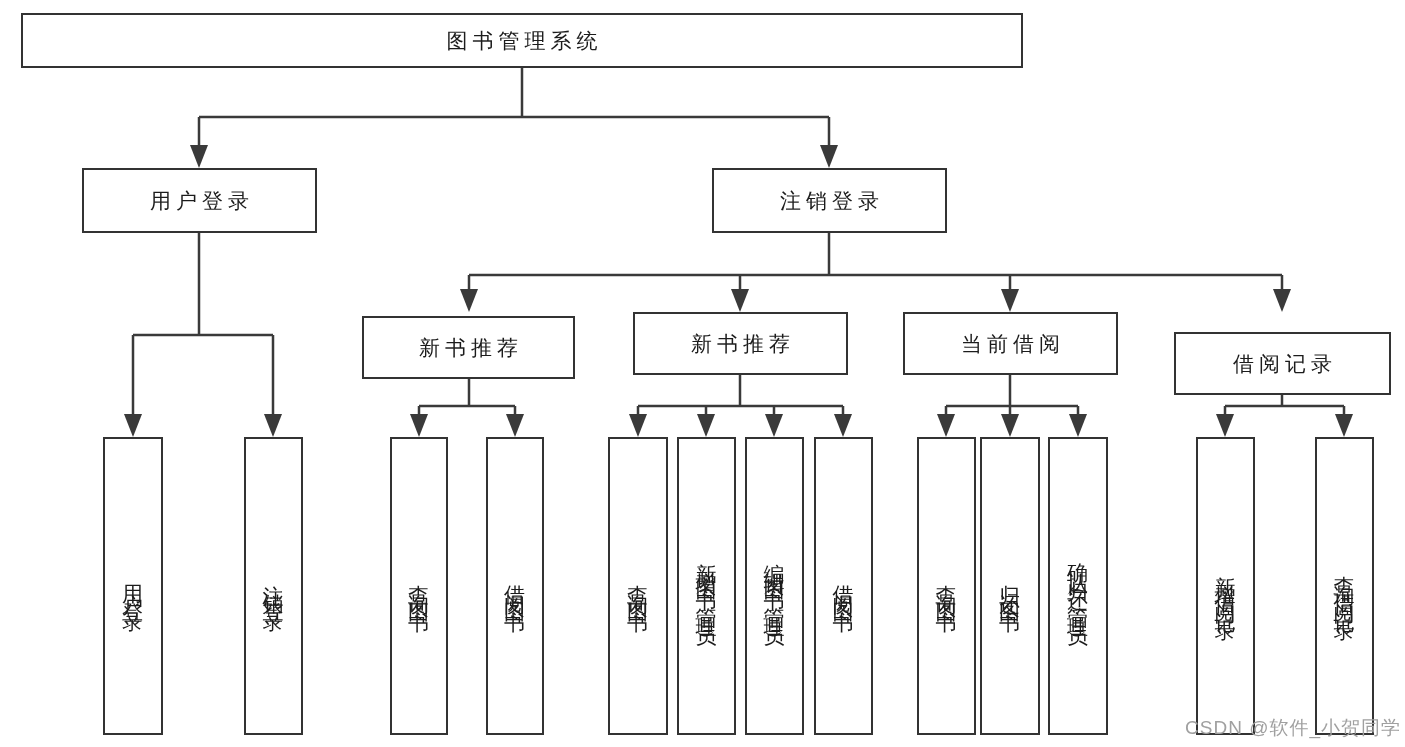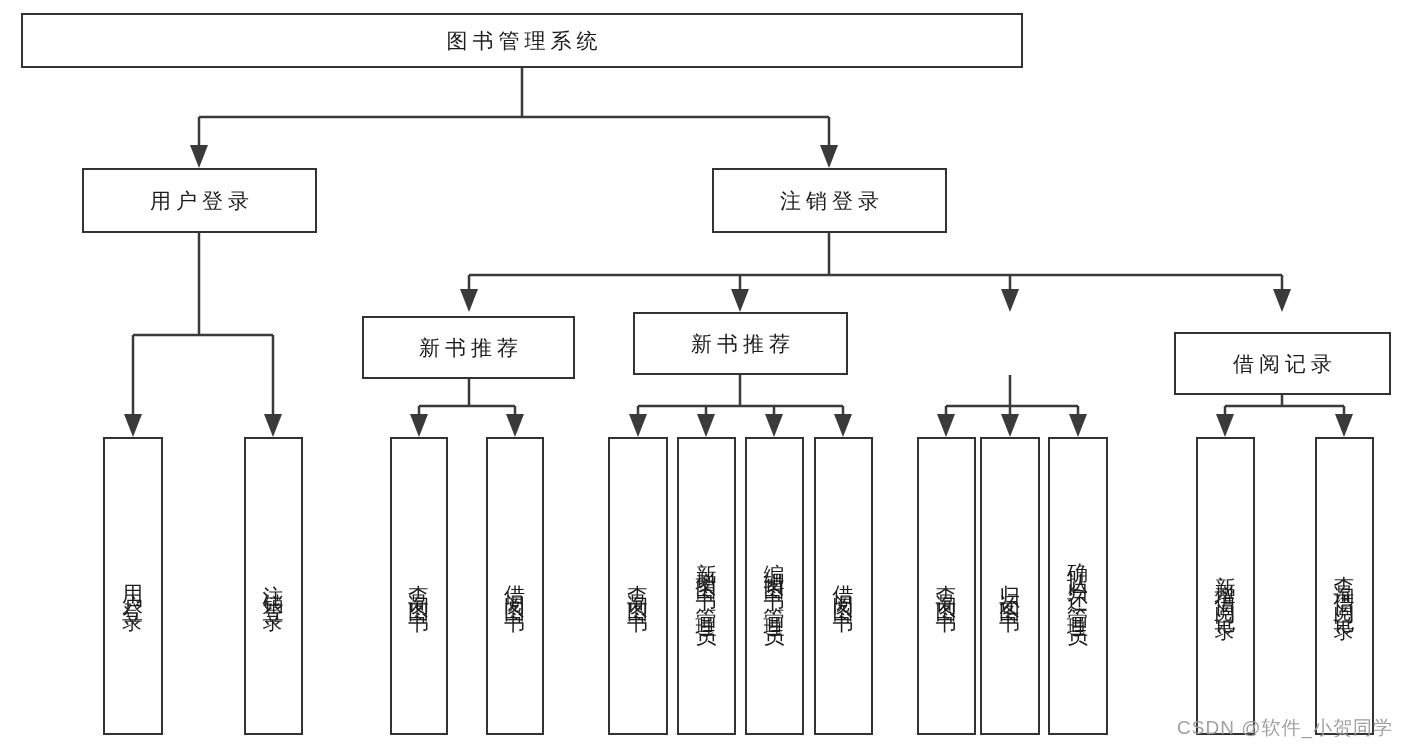--- a/index.html
+++ b/index.html
@@ -46,21 +46,21 @@
   }
   .node.v span {
     writing-mode: vertical-rl;
     text-orientation: mixed;
     font-size: 21px;
     letter-spacing: 9px;
     line-height: 1;
   }
   .watermark {
     position: absolute;
-    right: 12px;
+    right: 4px;
     bottom: 6px;
     font-size: 19px;
     color: #a0a0a0;
     letter-spacing: 1px;
     z-index: 2;
     white-space: nowrap;
   }
 </style>
 </head>
 <body>
@@ -120,20 +120,23 @@
   <div class="node h" style="left:712px; top:168px; width:235px; height:65px;">
     <span>注销登录</span>
   </div>
 
   <div class="node h" style="left:362px; top:316px; width:213px; height:63px;">
     <span>新书推荐</span>
   </div>
   <div class="node h" style="left:633px; top:312px; width:215px; height:63px;">
     <span>新书推荐</span>
   </div>
+  <div class="node h" style="left:903px; top:312px; width:215px; height:63px;">
+    <span>当前借阅</span>
+  </div>
   <div class="node h" style="left:1174px; top:312px; width:217px; height:63px;margin-top:20px;">
     <span>借阅记录</span>
   </div>
 
   <div class="node v" style="left:103px; top:437px; width:60px; height:298px;">
     <span>用户登录</span>
   </div>
   <div class="node v" style="left:244px; top:437px; width:59px; height:298px;">
     <span>注销登录</span>
   </div>

